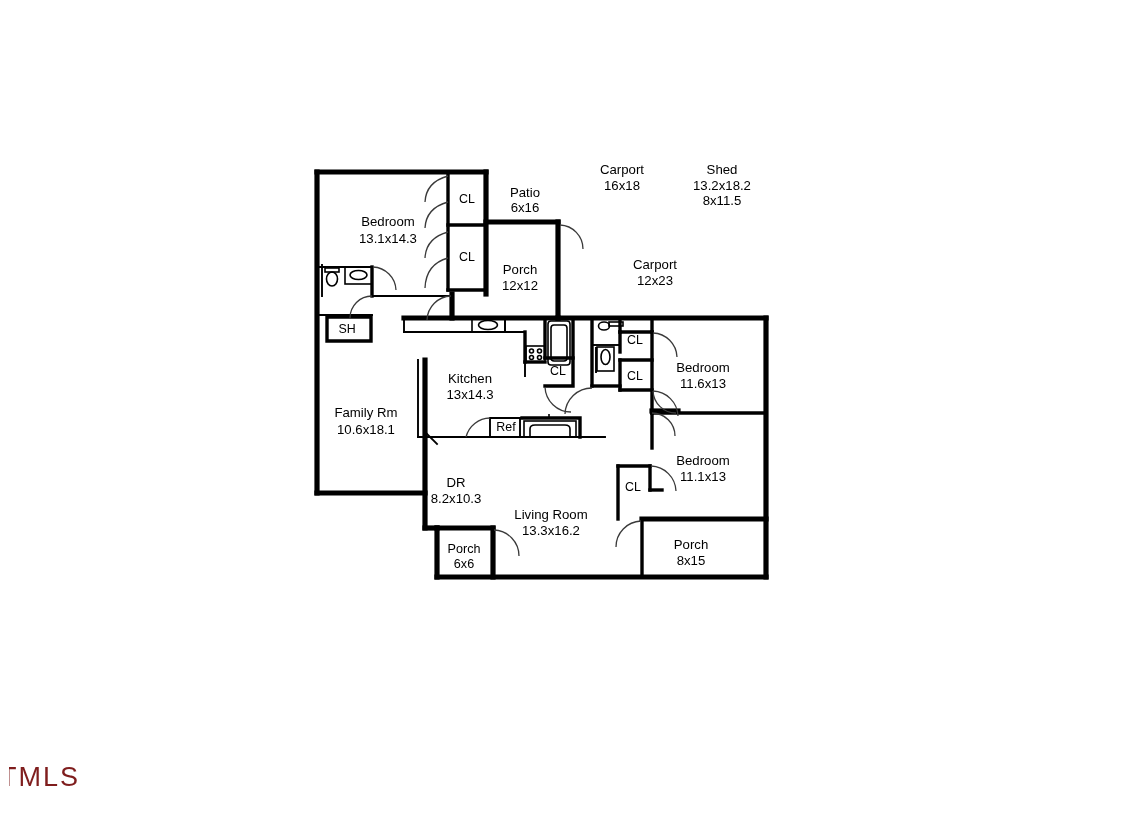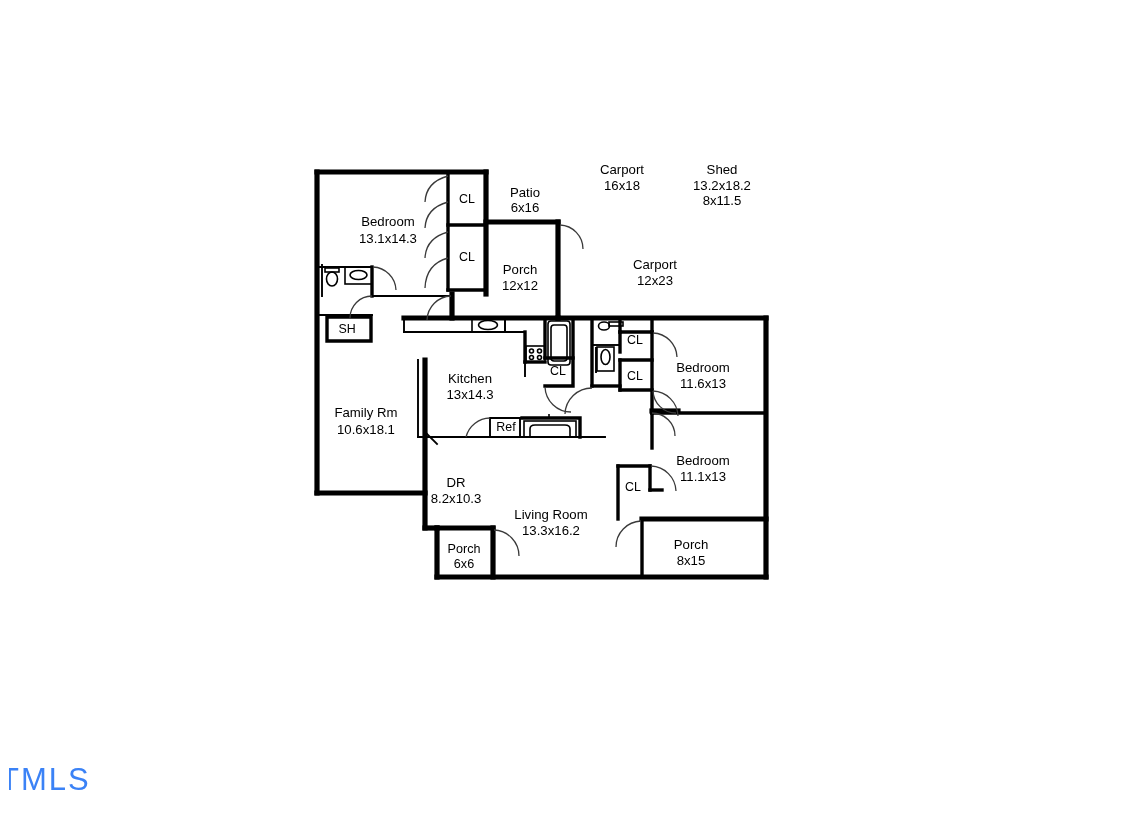--- a/index.html
+++ b/index.html
@@ -40,22 +40,22 @@
     font-size: 12.4px;
     fill: #000000;
     text-anchor: middle;
     dominant-baseline: middle;
   }
   .watermark-text {
     position: absolute;
     left: 0px;
     top: 762px;
     font-family: "Liberation Sans", sans-serif;
-    font-size: 31px;
-    color: #3b82f6;
+    font-size: 27px;
+    color: #7f1d1d;
     letter-spacing: 2px;
     white-space: nowrap;
     clip-path: inset(0 0 0 9px);
   }
   .wall-thick { fill: none; stroke: #000000; stroke-width: 5.2; stroke-linecap: square; }
   .wall-med   { fill: none; stroke: #000000; stroke-width: 3.4; stroke-linecap: square; }
   .wall-thin  { fill: none; stroke: #000000; stroke-width: 1.9; stroke-linecap: square; }
   .door-arc   { fill: none; stroke: #3a3a3a; stroke-width: 1.3; }
   .fix        { fill: none; stroke: #000000; stroke-width: 1.6; }
 </style>

